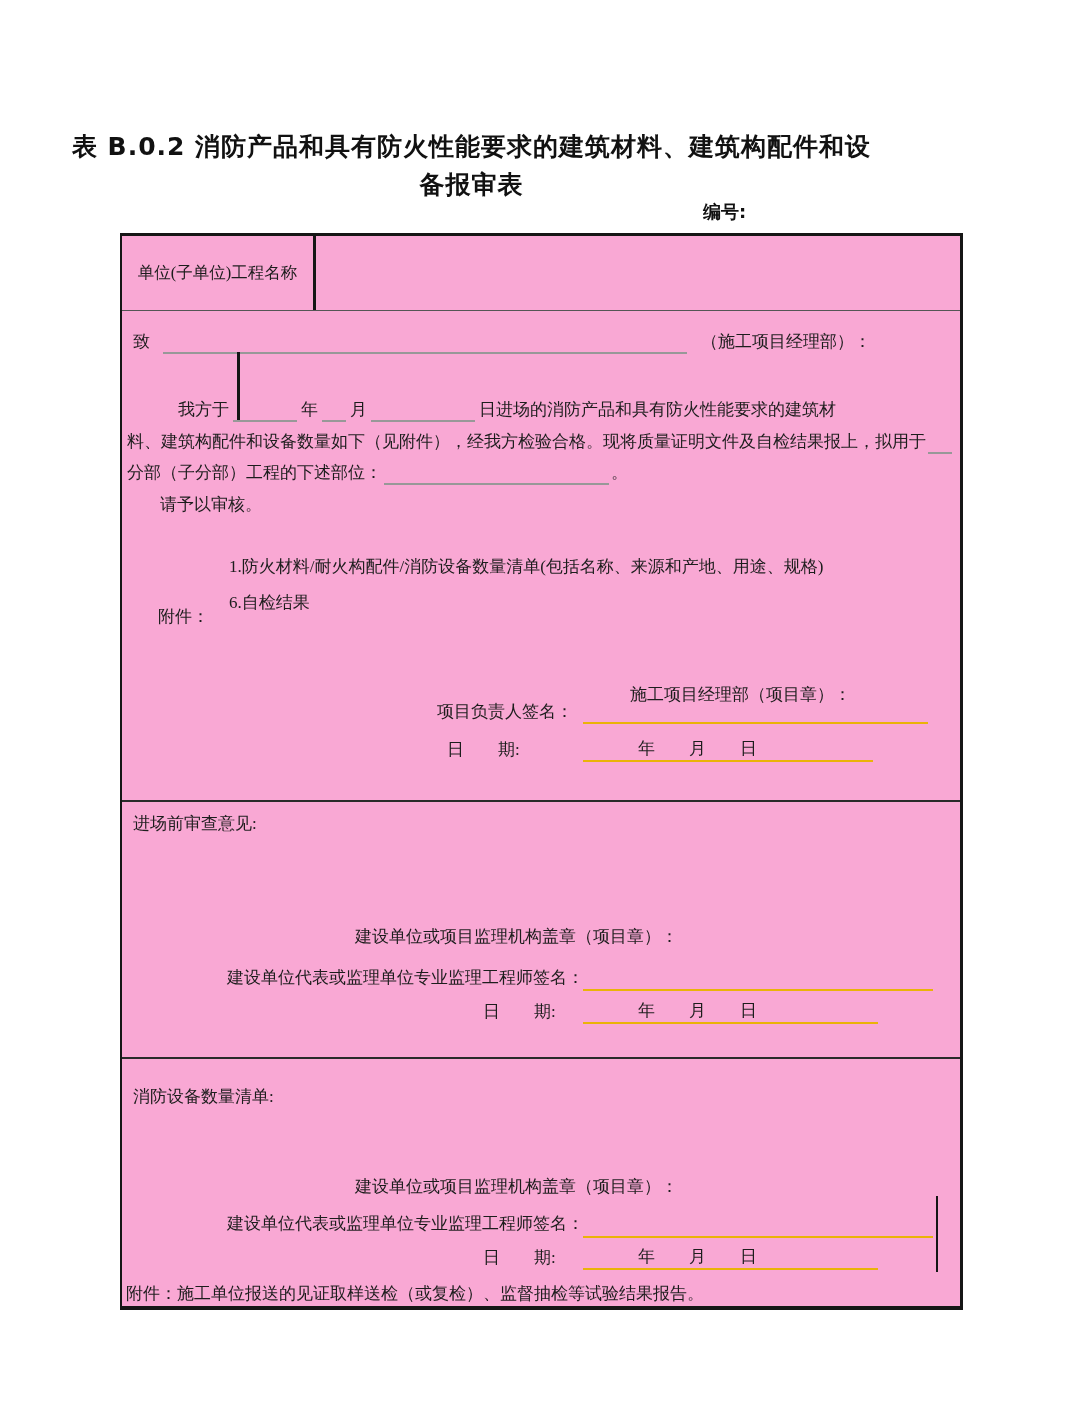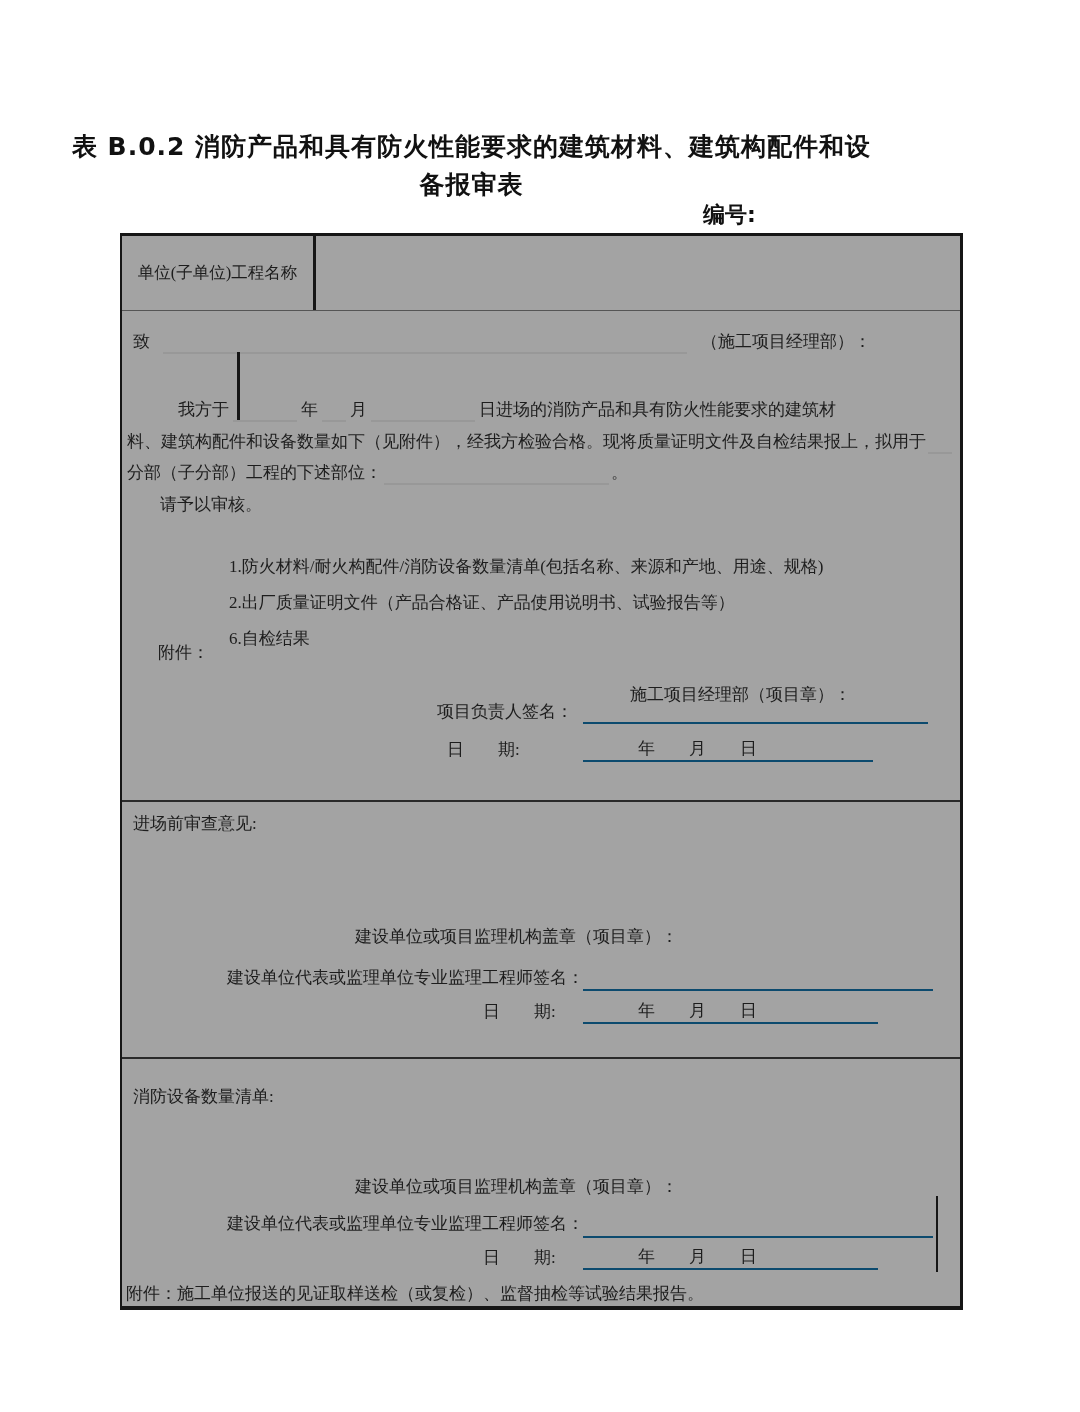--- a/index.html
+++ b/index.html
@@ -10,43 +10,43 @@
   }
   .abs{position:absolute;}
   
   .title{
     left:0;top:128px;width:943px;text-align:center;
     font-family:"DejaVu Sans","Liberation Sans",sans-serif;
     font-weight:bold;font-size:25px;line-height:38px;letter-spacing:1px;color:#111;
   }
   .serial{
     left:703px;top:200px;font-family:"DejaVu Sans","Liberation Sans",sans-serif;
-    font-weight:bold;font-size:22px;color:#111;
+    font-weight:bold;font-size:18px;color:#111;
   }
   
   .formtable{
     left:120px;top:233px;width:843px;height:1077px;box-sizing:border-box;
     border-left:2px solid #161616;border-right:3px solid #161616;
     border-top:3px solid #161616;border-bottom:4px solid #161616;
-    background:#a3a3a3;
+    background:#f9a8d4;
   }
   .hline{left:0;width:100%;height:0;border-top:2px solid #2a2a2a;}
   .hline.thin{border-top:1.5px solid #555;}
   .vline{width:3px;background:#161616;}
   
   .row1-divider{left:191px;top:0;height:74px;}
   .row1-bottom{top:74px;}
   .row1-label{
     left:0;top:0;width:191px;height:74px;display:flex;align-items:center;
     justify-content:center;font-size:16.5px;
   }
   
   .lrow{display:flex;align-items:flex-end;height:26px;line-height:24px;white-space:nowrap;}
   .blank{display:inline-block;border-bottom:2px solid #989898;height:4px;}
-  .blankbox{box-sizing:border-box;border-bottom:2px solid #0c4a6e;line-height:26px;white-space:nowrap;}
+  .blankbox{box-sizing:border-box;border-bottom:2px solid #eab308;line-height:26px;white-space:nowrap;}
   .flex1{flex:1;}
   
   .to-row{left:11px;top:92px;width:818px;}
   .to-blank{width:524px;margin-left:13px;margin-right:14px;}
   
   .vtick-a{left:115px;top:116px;height:68px;}
   
   .p1{left:56px;top:160px;}
   .p1 .w64{width:64px;margin:0 4px;}
   .p1 .w24{width:24px;margin:0 4px;}
@@ -130,21 +130,20 @@
       <span class="blank w225"></span>
       <span>。</span>
     </div>
 
     <div class="abs review">请予以审核。</div>
 
     <div class="abs att">
       <span>附件：</span>
       <div class="items">
         <div>1.防火材料/耐火构配件/消防设备数量清单(包括名称、来源和产地、用途、规格)</div>
-        <div>2.出厂质量证明文件（产品合格证、产品使用说明书、试验报告等）</div>
         <div>6.自检结果</div>
       </div>
     </div>
 
     <div class="abs seal-a">施工项目经理部（项目章）：</div>
     <div class="abs signer-a-label">项目负责人签名：</div>
     <div class="abs blankbox blank-a1"></div>
     <div class="abs date-a-label">日　　期:</div>
     <div class="abs blankbox date-a-blank">年　　月　　日</div>
 

